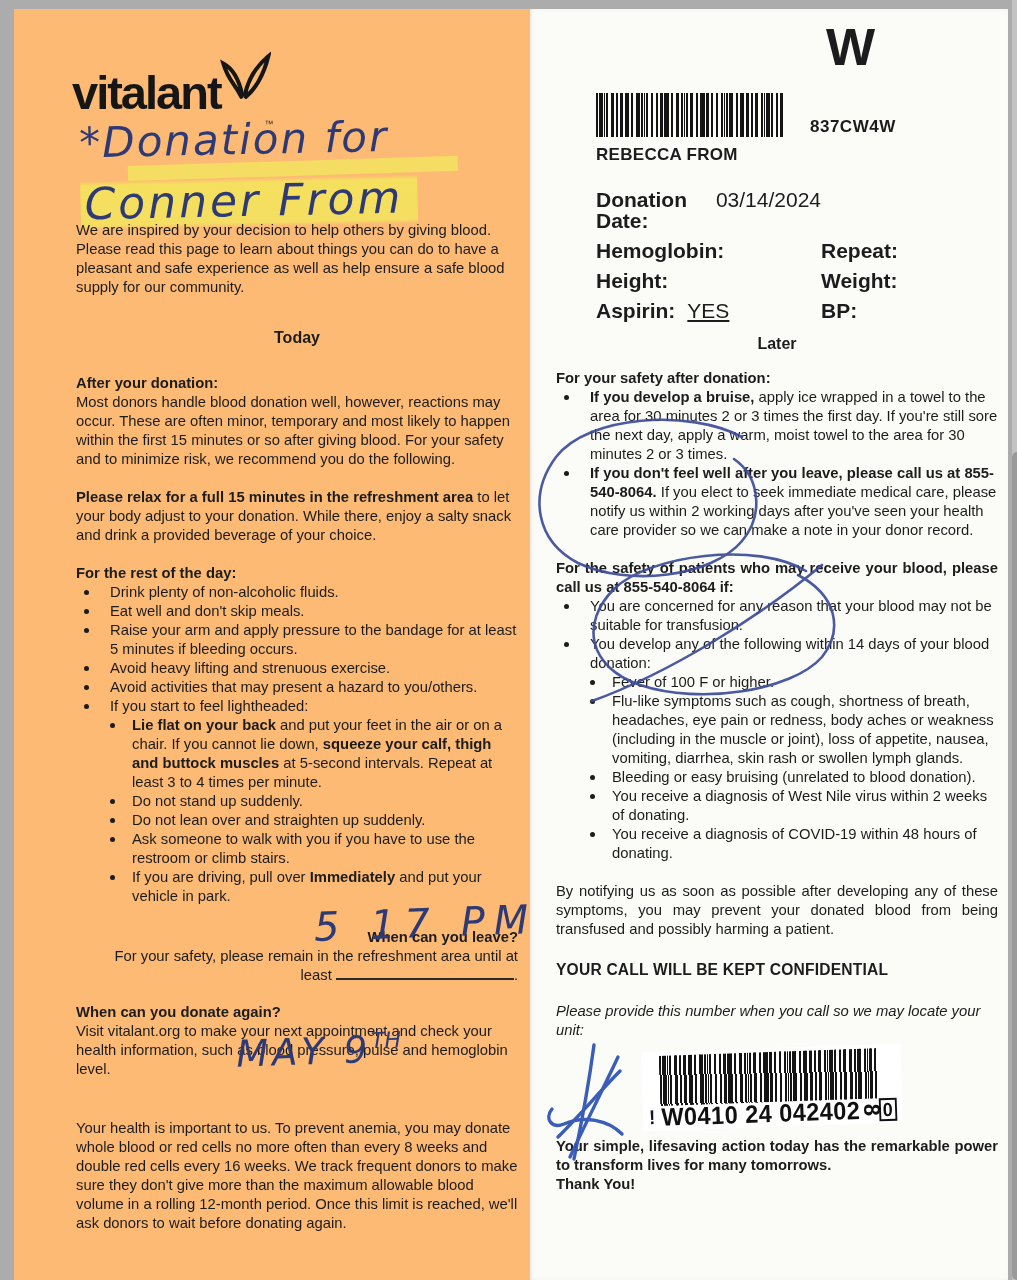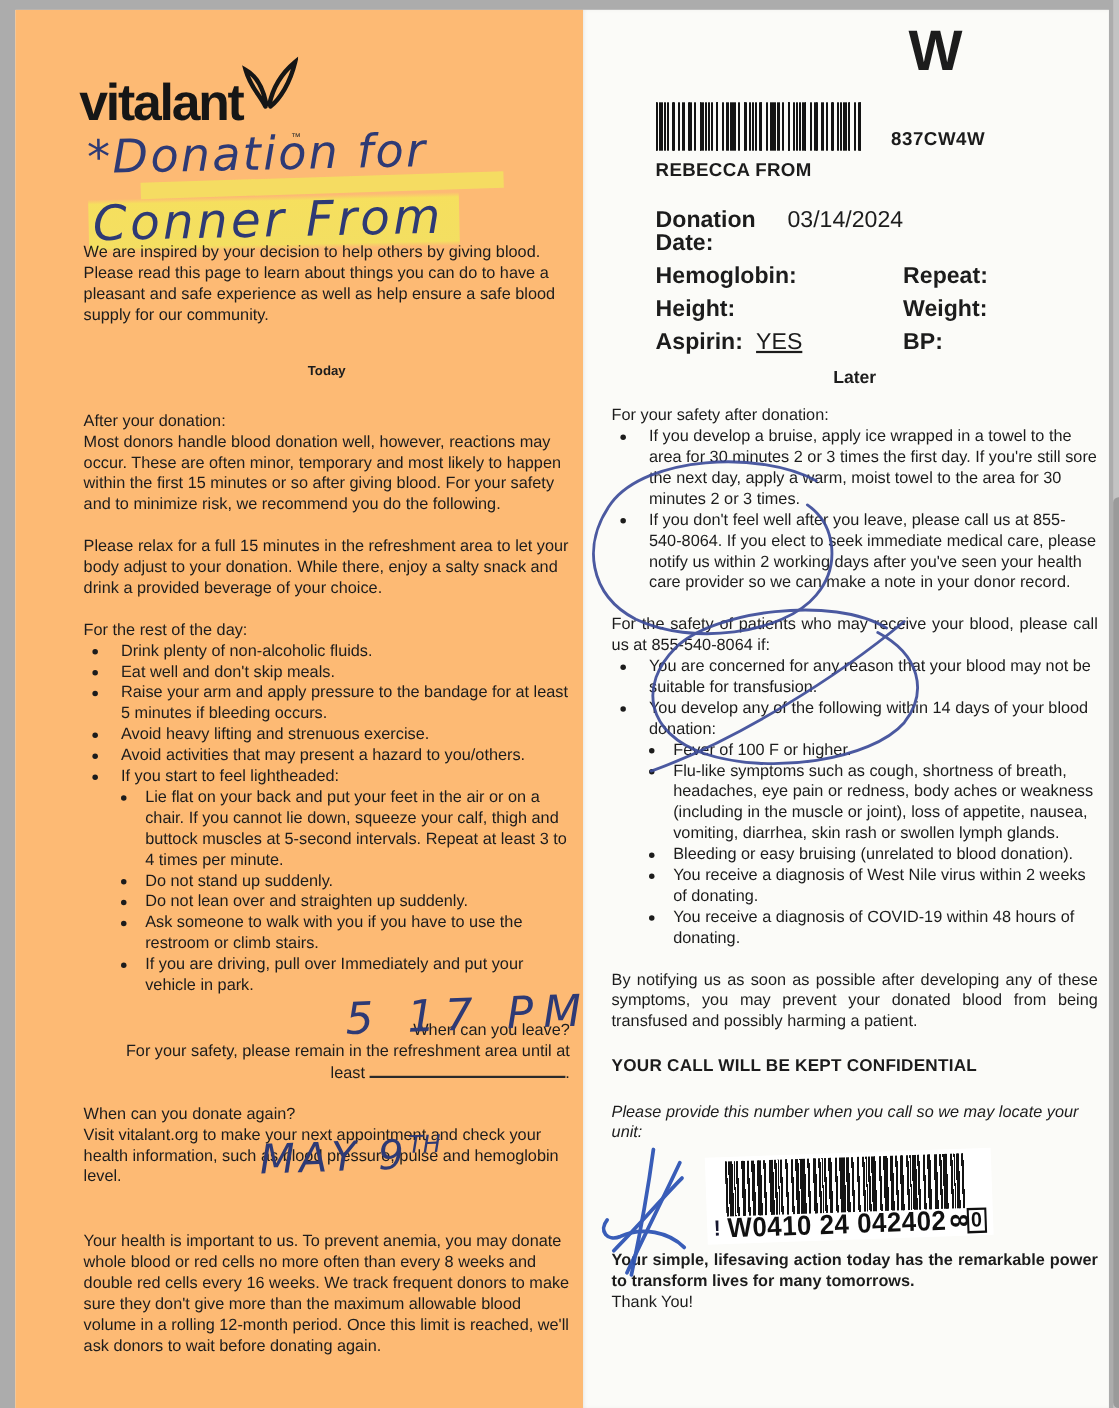--- a/index.html
+++ b/index.html
@@ -20,22 +20,22 @@
   .hw{font-family:"DejaVu Sans",cursive;font-style:italic;color:#2e3a75;}
   .hw-block{position:absolute;left:66px;top:104px;width:420px;transform:rotate(-1.2deg);line-height:52px;}
   .hw-l1{font-size:42px;letter-spacing:2px;position:relative;z-index:2;}
   .hw-l2{font-size:44px;letter-spacing:3px;position:relative;z-index:2;display:inline-block;
     background:linear-gradient(180deg,rgba(244,230,90,.0) 6%,rgba(244,230,90,.85) 14%,rgba(242,229,94,.85) 88%,rgba(244,230,90,0) 96%);
     padding:0 14px 2px 4px;border-radius:4px;}
   .hl-strip{position:absolute;left:48px;top:48px;width:330px;height:15px;background:#f2e55e;opacity:.8;transform:rotate(-.6deg);z-index:1;}
   .flow-l{position:absolute;left:62px;top:212px;width:442px;font-size:14.8px;line-height:19px;}
   .flow-r{position:absolute;left:26px;top:360px;width:442px;font-size:14.8px;line-height:19px;}
   p{margin:0;}
-  .sec-title{font-weight:bold;font-size:12px;text-align:center;margin:31px 0 27px;}
-  b,.bd{font-weight:normal;}
+  .sec-title{font-weight:bold;font-size:16px;text-align:center;margin:31px 0 27px;}
+  b,.bd{font-weight:bold;}
   .para-gap{margin-top:19px;}
   .li{display:flex;margin:0;}
   .li .dot{flex:0 0 auto;width:5px;height:5px;border-radius:50%;background:#1c1c1c;margin:7px 0 0 8px;}
   .li .li-text{padding-left:21px;}
   .li.sub .dot{margin-left:34px;}
   .li.sub .li-text{padding-left:17px;}
   .blank-line{display:inline-block;width:178px;border-bottom:2px solid #2a2a2a;height:12px;}
   .hw-time{position:absolute;left:238px;top:-14px;font-size:40px;letter-spacing:9px;transform:rotate(-2deg);white-space:nowrap;}
   .hw-date{position:absolute;left:160px;top:30px;font-size:37px;letter-spacing:4px;transform:rotate(-2deg);white-space:nowrap;}
   .hw-date sup{font-size:22px;vertical-align:14px;letter-spacing:0;}

